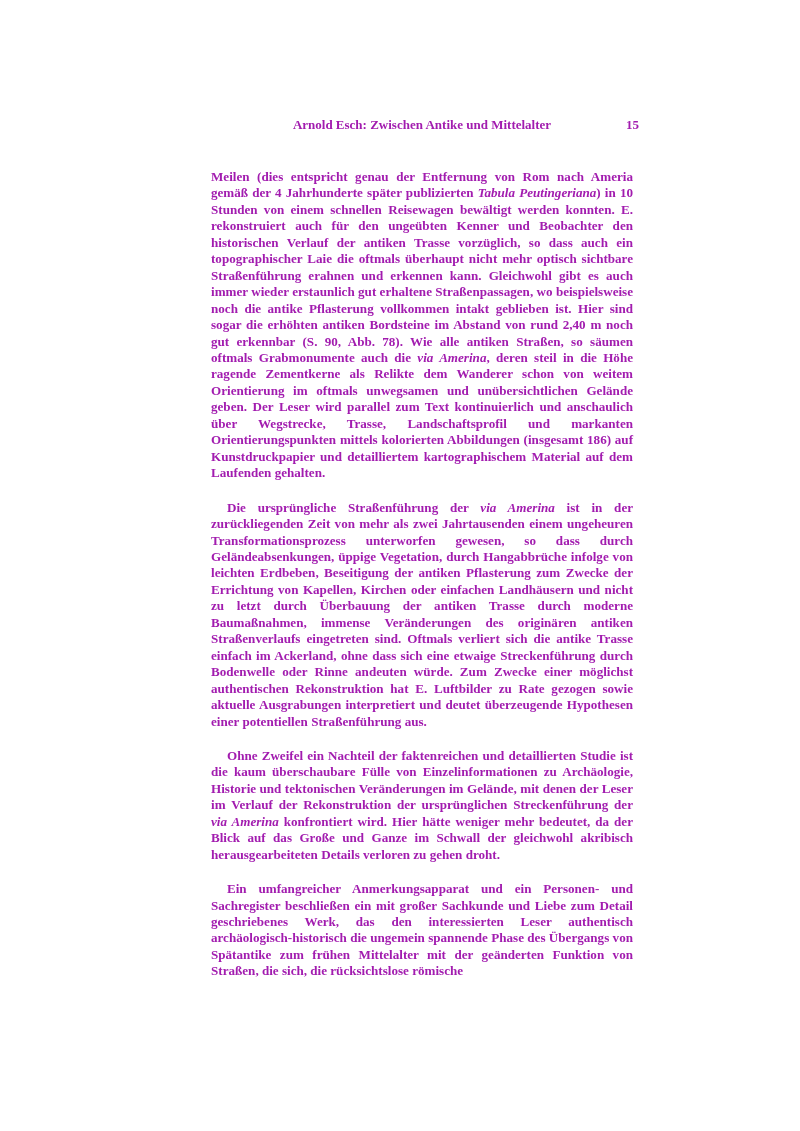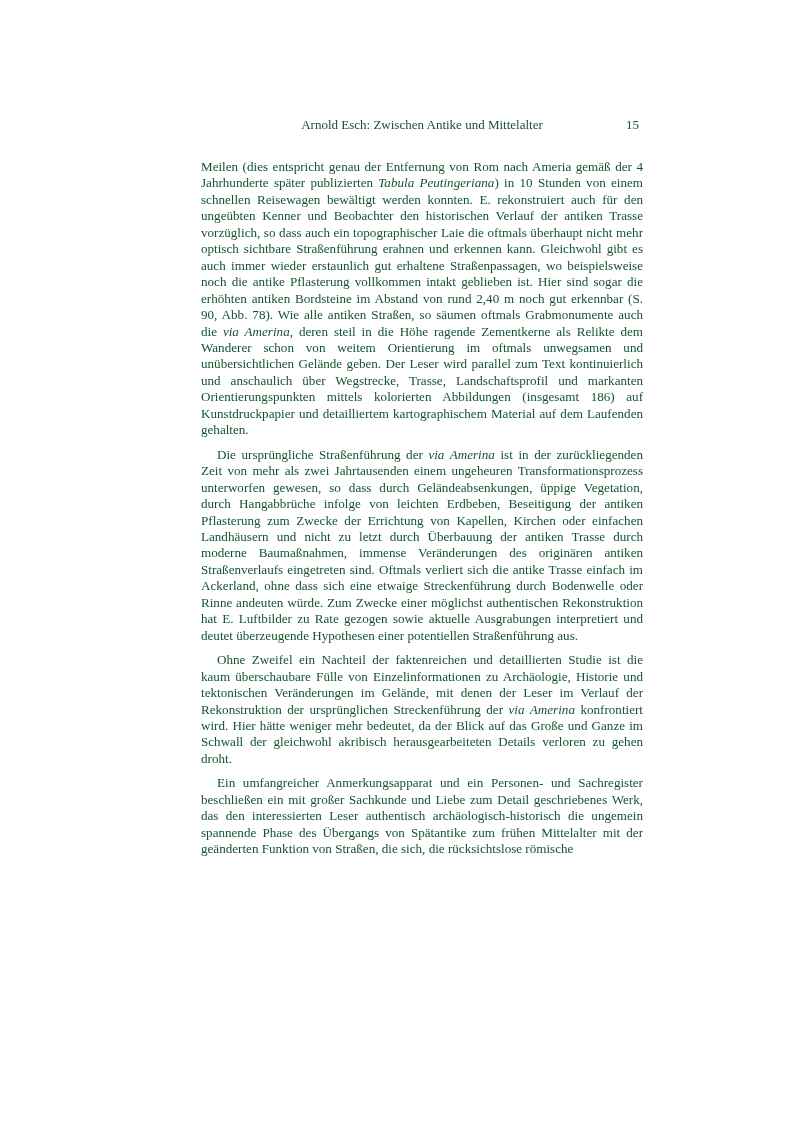--- a/index.html
+++ b/index.html
@@ -5,23 +5,24 @@
   html, body {
     margin: 0;
     padding: 0;
     background: #ffffff;
   }
   .page {
     position: relative;
     width: 800px;
     height: 1131px;
     background: #ffffff;
-    color: #14532d;
+    color: #a21caf;
     font-family: "Liberation Serif", serif;
     overflow: hidden;
+    font-weight: bold;
   }
   .running-header {
     position: absolute;
     top: 117px;
     left: 193px;
     width: 458px;
     font-size: 13px;
     line-height: 16px;
   }
   .running-title {
@@ -38,21 +39,21 @@
     top: 151px;
     left: 193px;
     width: 458px;
     font-size: 13.1px;
     line-height: 16.45px;
     text-align: justify;
     hyphens: auto;
     -webkit-hyphens: auto;
   }
   .text-block p {
-    margin: 8px;
+    margin: 18px;
     padding: 0;
   }
   .text-block p.indent {
     text-indent: 16px;
   }
   .italic {
     font-style: italic;
   }
 </style>
 </head>

